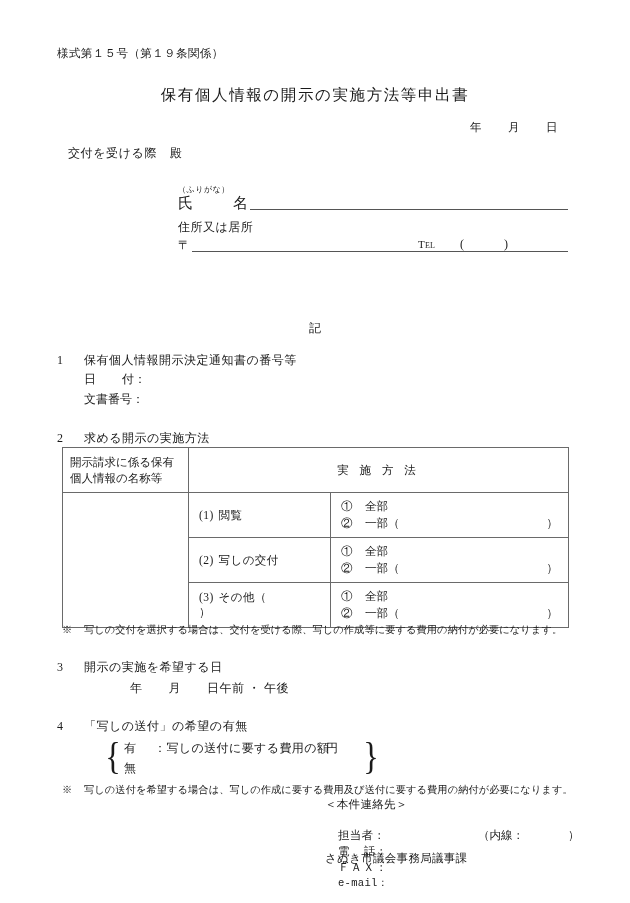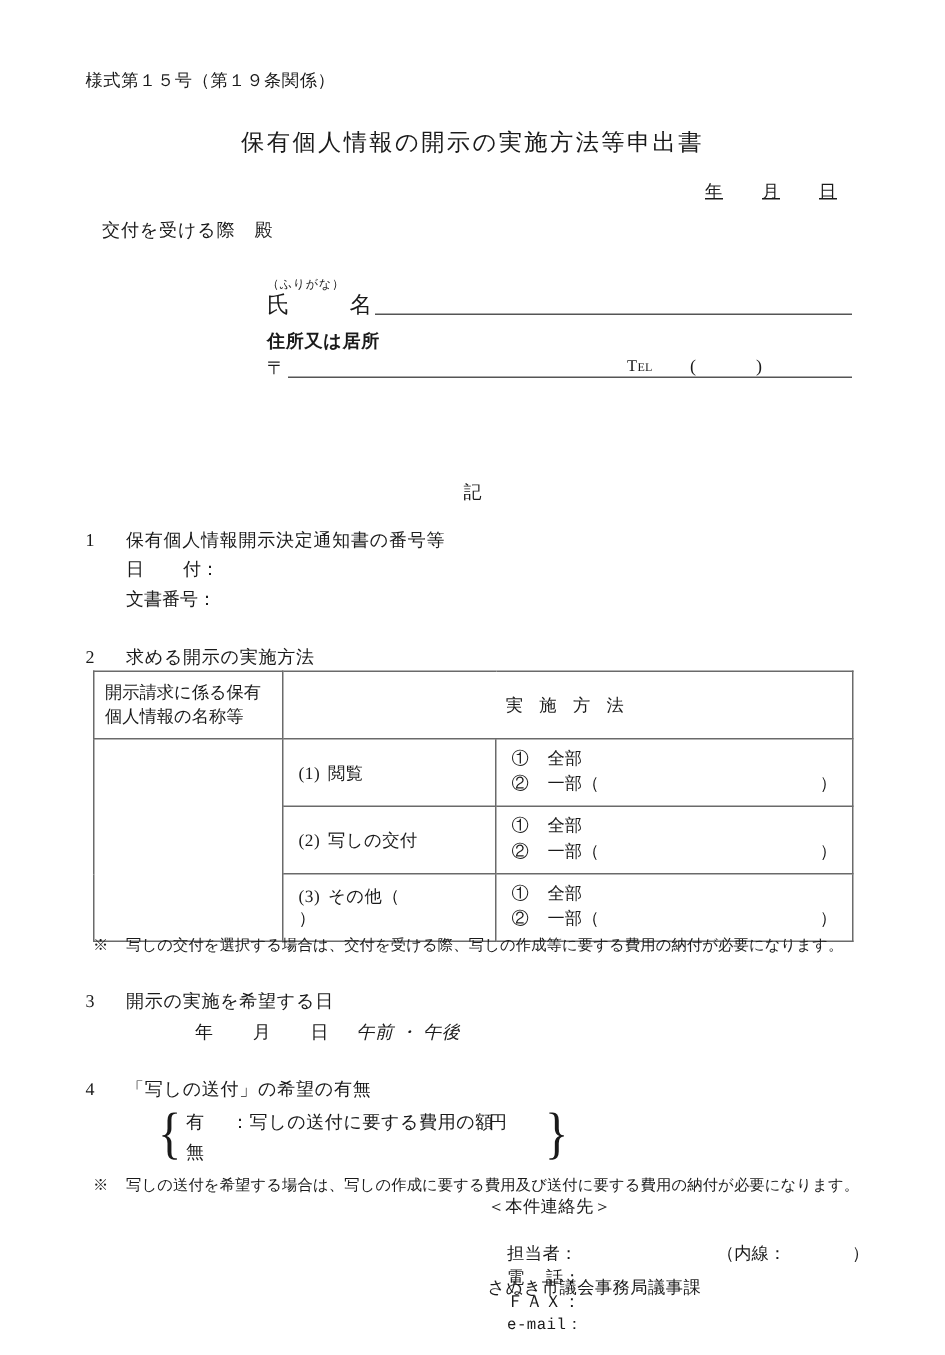--- a/index.html
+++ b/index.html
@@ -19,31 +19,31 @@
   .page {
     position: absolute;
     inset: 0;
   }
   
   .abs { position: absolute; white-space: nowrap; }
 
   .form-no      { left: 57px;  top: 46px;  font-size: 11.5px; letter-spacing: .4px; }
   .doc-title    { left: 0;     top: 85px;  width: 630px; text-align: center;
                   font-size: 15.5px; letter-spacing: 1.6px; white-space: nowrap; }
-  .date-line    { left: 470px; top: 120px; font-size: 11.5px; letter-spacing: .5px; text-decoration: underline; }
+  .date-line    { left: 470px; top: 120px; font-size: 11.5px; letter-spacing: .5px; }
   .date-line .sp { display:inline-block; width: 26px; }
   .addressee    { left: 68px;  top: 145px; font-size: 12px; letter-spacing: .6px; }
 
   
   .furigana   { left: 178px; top: 184px; font-size: 8px; letter-spacing: .5px; }
   .lbl-name   { left: 178px; top: 194px; font-size: 15px; }
   .lbl-name .wide { display:inline-block; width: 40px; }
   .rule-name  { left: 250px; top: 209px; width: 318px; height: 1px; background:#555; }
 
-  .lbl-addr   { left: 178px; top: 219px; font-size: 12px; letter-spacing: .5px; font-weight: bold; }
+  .lbl-addr   { left: 178px; top: 219px; font-size: 12px; letter-spacing: .5px; }
   .lbl-postal { left: 178px; top: 237px; font-size: 12px; }
   .rule-addr  { left: 192px; top: 251px; width: 376px; height: 1px; background:#555; }
   .tel-mark   { left: 418px; top: 238px; font-size: 11px; font-variant: small-caps;
                 letter-spacing: .2px; }
   .tel-paren  { left: 460px; top: 237px; font-size: 12px; }
   .tel-paren .inner { display:inline-block; width: 40px; }
 
   
   .para       { left: 57px;  top: 281px; width: 520px; font-size: 11.8px;
                 line-height: 20px; text-indent: 13px; letter-spacing: .35px;
@@ -89,21 +89,21 @@
   .other-gap { display:inline-block; width: 52px; }
 
   .note1 { left: 62px; top: 623px; font-size: 10.2px; letter-spacing: .1px; }
   .note1 .m { display:inline-block; width: 22px; }
 
   
   .sec3-head { left: 57px;  top: 659px; font-size: 12px; letter-spacing: .5px; }
   .sec3-head .num { display:inline-block; width: 27px; }
   .sec3-line { left: 130px; top: 680px; font-size: 12px; letter-spacing: .5px; }
   .sec3-line .s { display:inline-block; width: 26px; }
-  .sec3-line .ampm { margin-left: 18px; font-style: italic; }
+  .sec3-line .ampm { margin-left: 0; }
 
   
   .sec4-head { left: 57px;  top: 718px; font-size: 12px; letter-spacing: .5px; }
   .sec4-head .num { display:inline-block; width: 27px; }
 
   .brace-box { left: 104px; top: 738px; width: 270px; height: 44px; }
   .brace-l, .brace-r {
     position: absolute; top: -4px;
     font-size: 38px; line-height: 44px;
     font-family: "Liberation Serif", serif;

